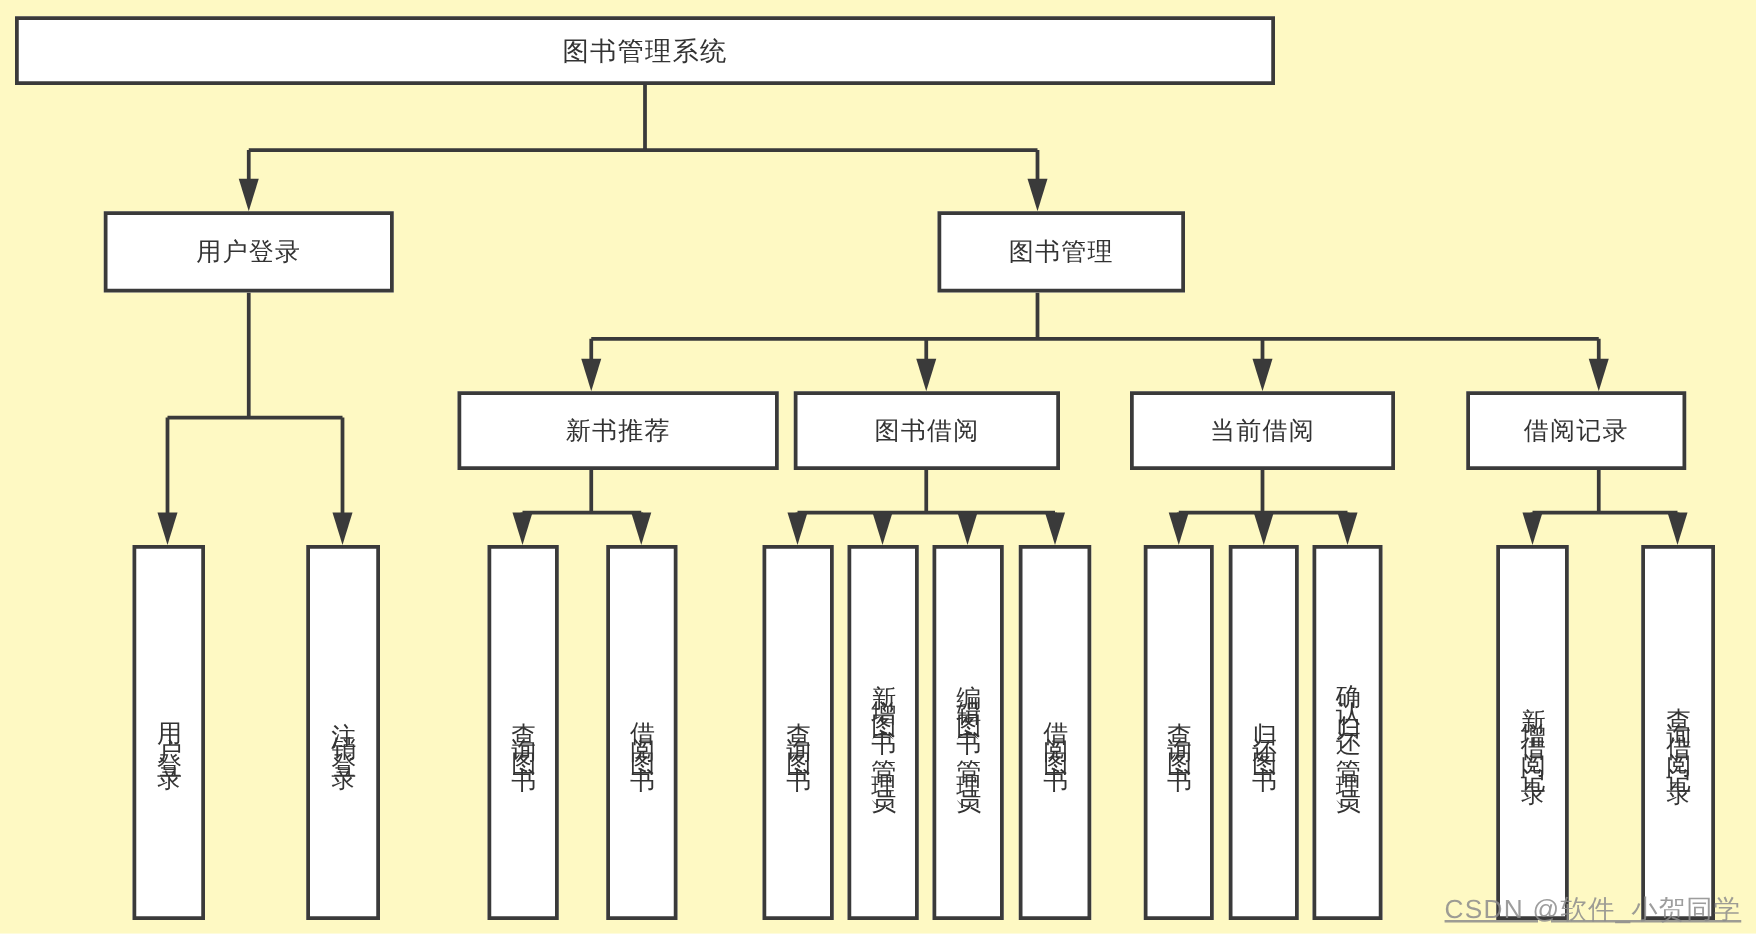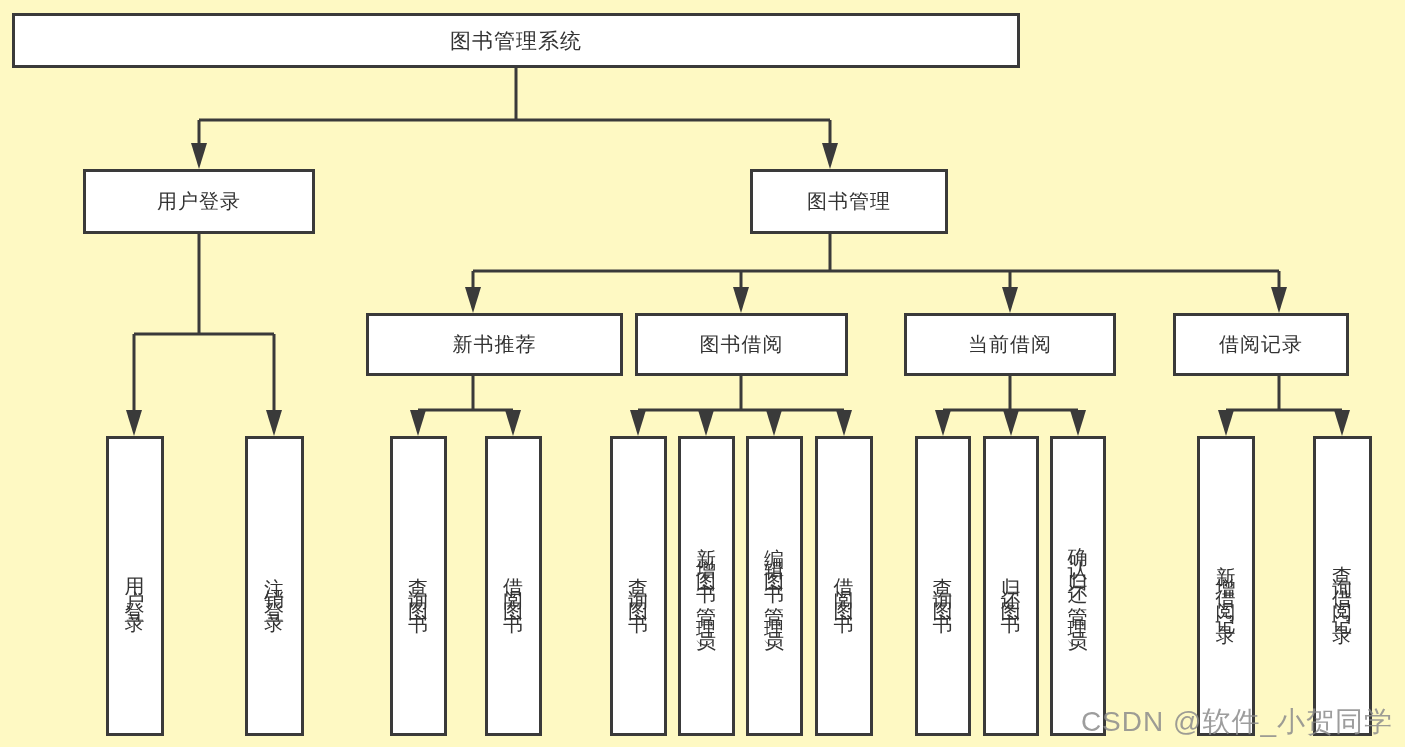--- a/index.html
+++ b/index.html
@@ -32,23 +32,24 @@
     text-orientation:mixed;
     font-size:20px;
     letter-spacing:12px;
     line-height:1;
     white-space:nowrap;
   }
   .watermark {
     position:absolute;
     right:12px; bottom:6px;
     z-index:2;
-    font-size:28px;
+    font-size:21px;
     color:rgba(140,140,140,0.85);
     letter-spacing:1px;
+    text-decoration:underline;
   }
 </style>
 </head>
 <body>
 
 <div id="canvas">
 
   <svg id="connectors" width="1405" height="747">
     <g stroke="#3a3a3a" stroke-width="3" fill="none">
 

